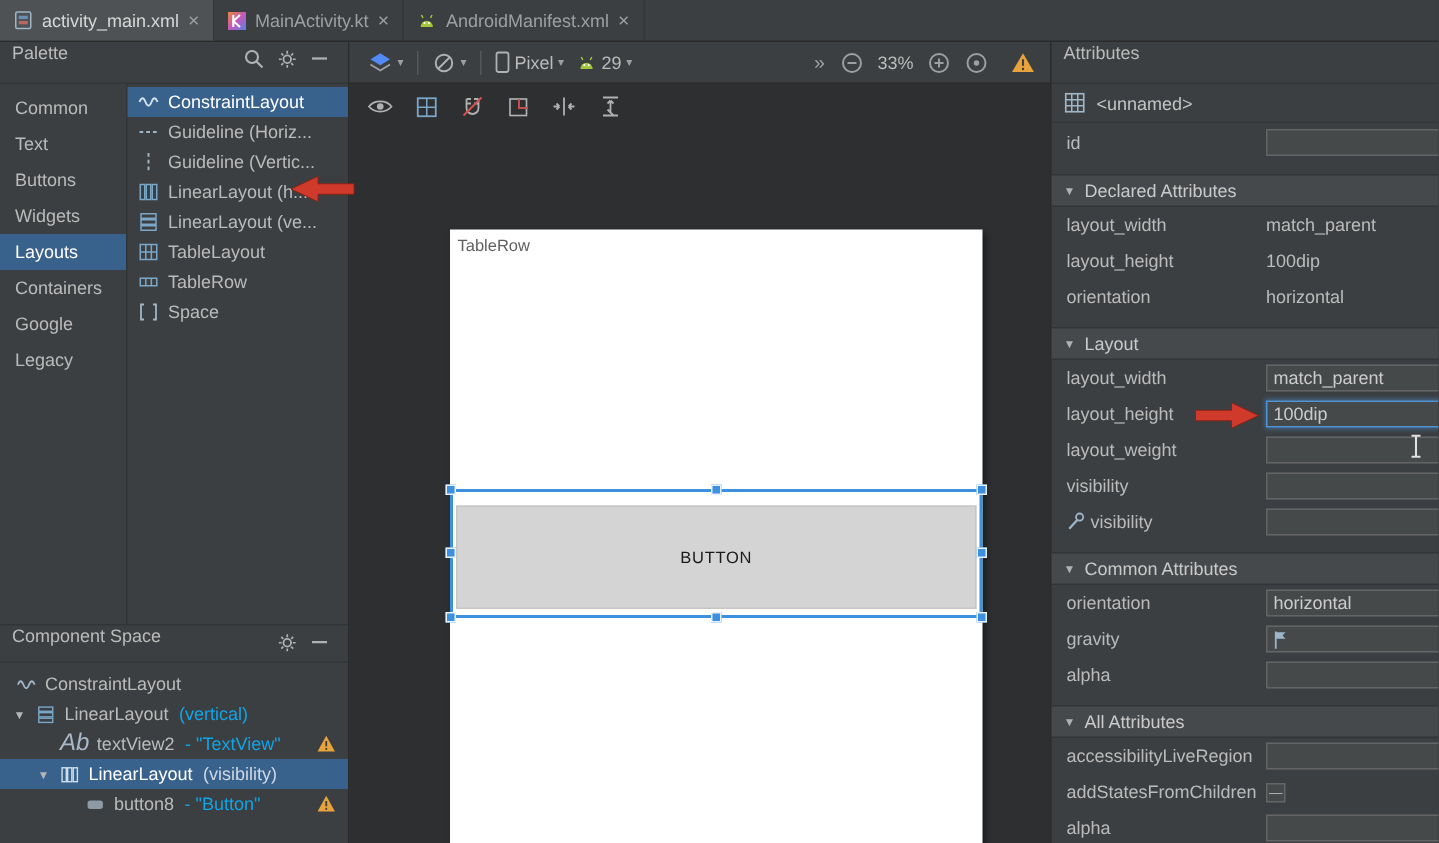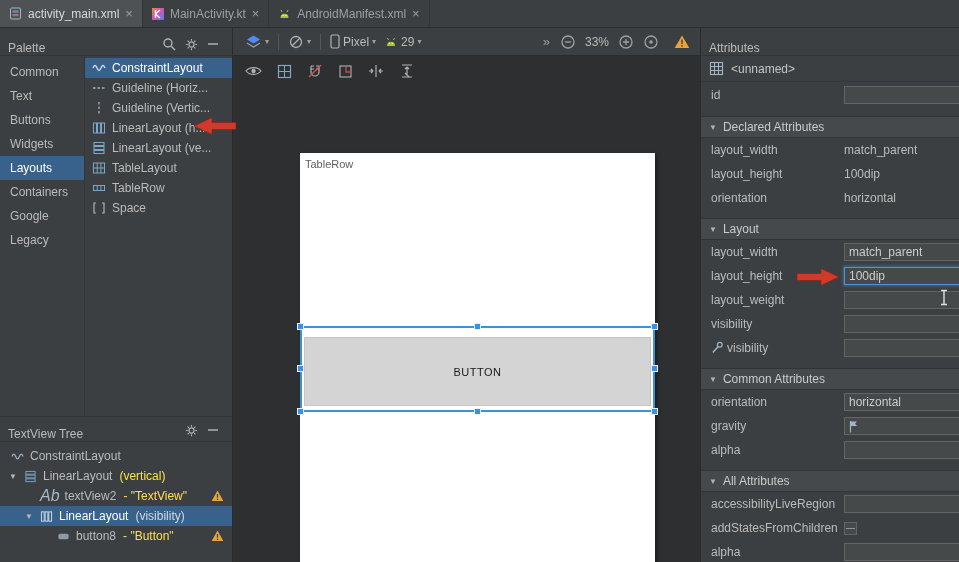--- a/index.html
+++ b/index.html
@@ -13,42 +13,42 @@
   .tab.active{background:#4e5254;color:#d8d8d8}
   .tab .close{font-size:13px;line-height:1;color:#9da0a2}
   .kicon{width:12px;height:12px;background:linear-gradient(135deg,#e8883a 0%,#c757bc 50%,#5383ec 100%)}
 
   
   .content{display:flex;height:534px}
   .col-left{width:233px;border-right:1px solid #2b2b2b;display:flex;flex-direction:column;background:#3c3f41}
   .col-center{flex:1;display:flex;flex-direction:column;min-width:0}
   .col-right{width:259px;border-left:1px solid #2b2b2b;display:flex;flex-direction:column;background:#3c3f41}
 
-  .panel-header{height:28px;display:flex;align-items:flex-end;padding:0 8px;border-bottom:1px solid #323537;color:#bbbbbb;flex:none}
+  .panel-header{height:28px;display:flex;align-items:flex-start;padding:0 8px;border-bottom:1px solid #323537;color:#bbbbbb;flex:none}
   .ph-spacer{flex:1}
   .ph-btn{display:flex;align-items:center;justify-content:center;width:22px;height:22px}
 
   
   .palette-body{height:360px;display:flex;flex:none}
   .cat-list{width:85px;padding-top:4px;border-right:1px solid #323537}
   .cat-item{height:24px;display:flex;align-items:center;padding-left:10px;color:#bbbbbb;cursor:default}
   .cat-item.selected{background:#38618c;color:#ffffff}
   .comp-list{flex:1;padding-top:2px}
   .comp-item{height:20px;display:flex;align-items:center;gap:6px;padding-left:6px;white-space:nowrap;cursor:default}
   .comp-item.selected{background:#38618c;color:#ffffff}
   .cicon{width:15px;height:15px;display:flex;align-items:center;justify-content:center;flex:none}
 
   
   .tree-header{height:26px;border-top:1px solid #323537}
   .tree-body{flex:1;padding-top:4px;overflow:hidden}
   .tree-row{height:20px;display:flex;align-items:center;gap:5px;white-space:nowrap;cursor:default}
   .tree-row.selected{background:#38618c;color:#ffffff}
   .tree-row.selected .tsuffix{color:#cfd9e4}
   .texp{font-size:8px;color:#b5b5b5;width:10px;text-align:center}
-  .tsuffix{color:#fde047;margin-left:2px}
+  .tsuffix{color:#0ea5e9;margin-left:2px}
   .ab{font-size:16px;color:#a9b7c6;font-style:italic}
   .tree-warn{margin-left:auto;margin-right:8px}
 
   
   .design-toolbar{height:28px;display:flex;align-items:center;padding:0 10px 0 8px;border-bottom:1px solid #2b2b2b;background:#3c3f41;flex:none}
   .tb-group{display:flex;align-items:center;gap:3px;padding:0 4px;color:#bbbbbb;cursor:default}
   .tb-sep{width:1px;height:16px;background:#55585a;margin:0 5px}
   .dd{font-size:8px;color:#9da0a2}
   .tb-right{display:flex;align-items:center;gap:9px;margin-left:auto}
   .overflow{color:#9da0a2;font-size:13px;letter-spacing:1px}
@@ -246,21 +246,21 @@
               <svg width="14" height="14" viewBox="0 0 14 14">
                 <path d="M4 2 H2 V12 H4 M10 2 H12 V12 H10" fill="none" stroke="#9fb6c8" stroke-width="1.2"></path>
               </svg>
             </span>
           <span>Space</span>
         </div>
       </div>
     </div>
 
     <div class="panel-header tree-header">
-      <span>TextView Tree</span>
+      <span>Component Space</span>
       <span class="ph-spacer"></span>
       <span class="ph-btn">
         <svg width="15" height="15" viewBox="0 0 16 16">
             <circle cx="8" cy="8" r="2.7" fill="none" stroke="#afb1b3" stroke-width="1.3"></circle>
             <path d="M8 2v2 M8 12v2 M2 8h2 M12 8h2 M3.8 3.8l1.4 1.4 M10.8 10.8l1.4 1.4 M12.2 3.8l-1.4 1.4 M5.2 10.8l-1.4 1.4" stroke="#afb1b3" stroke-width="1.2"></path>
           </svg>
       </span>
       <span class="ph-btn">
         <svg width="14" height="14" viewBox="0 0 14 14">
             <path d="M2 7 h10" stroke="#afb1b3" stroke-width="1.5"></path>

